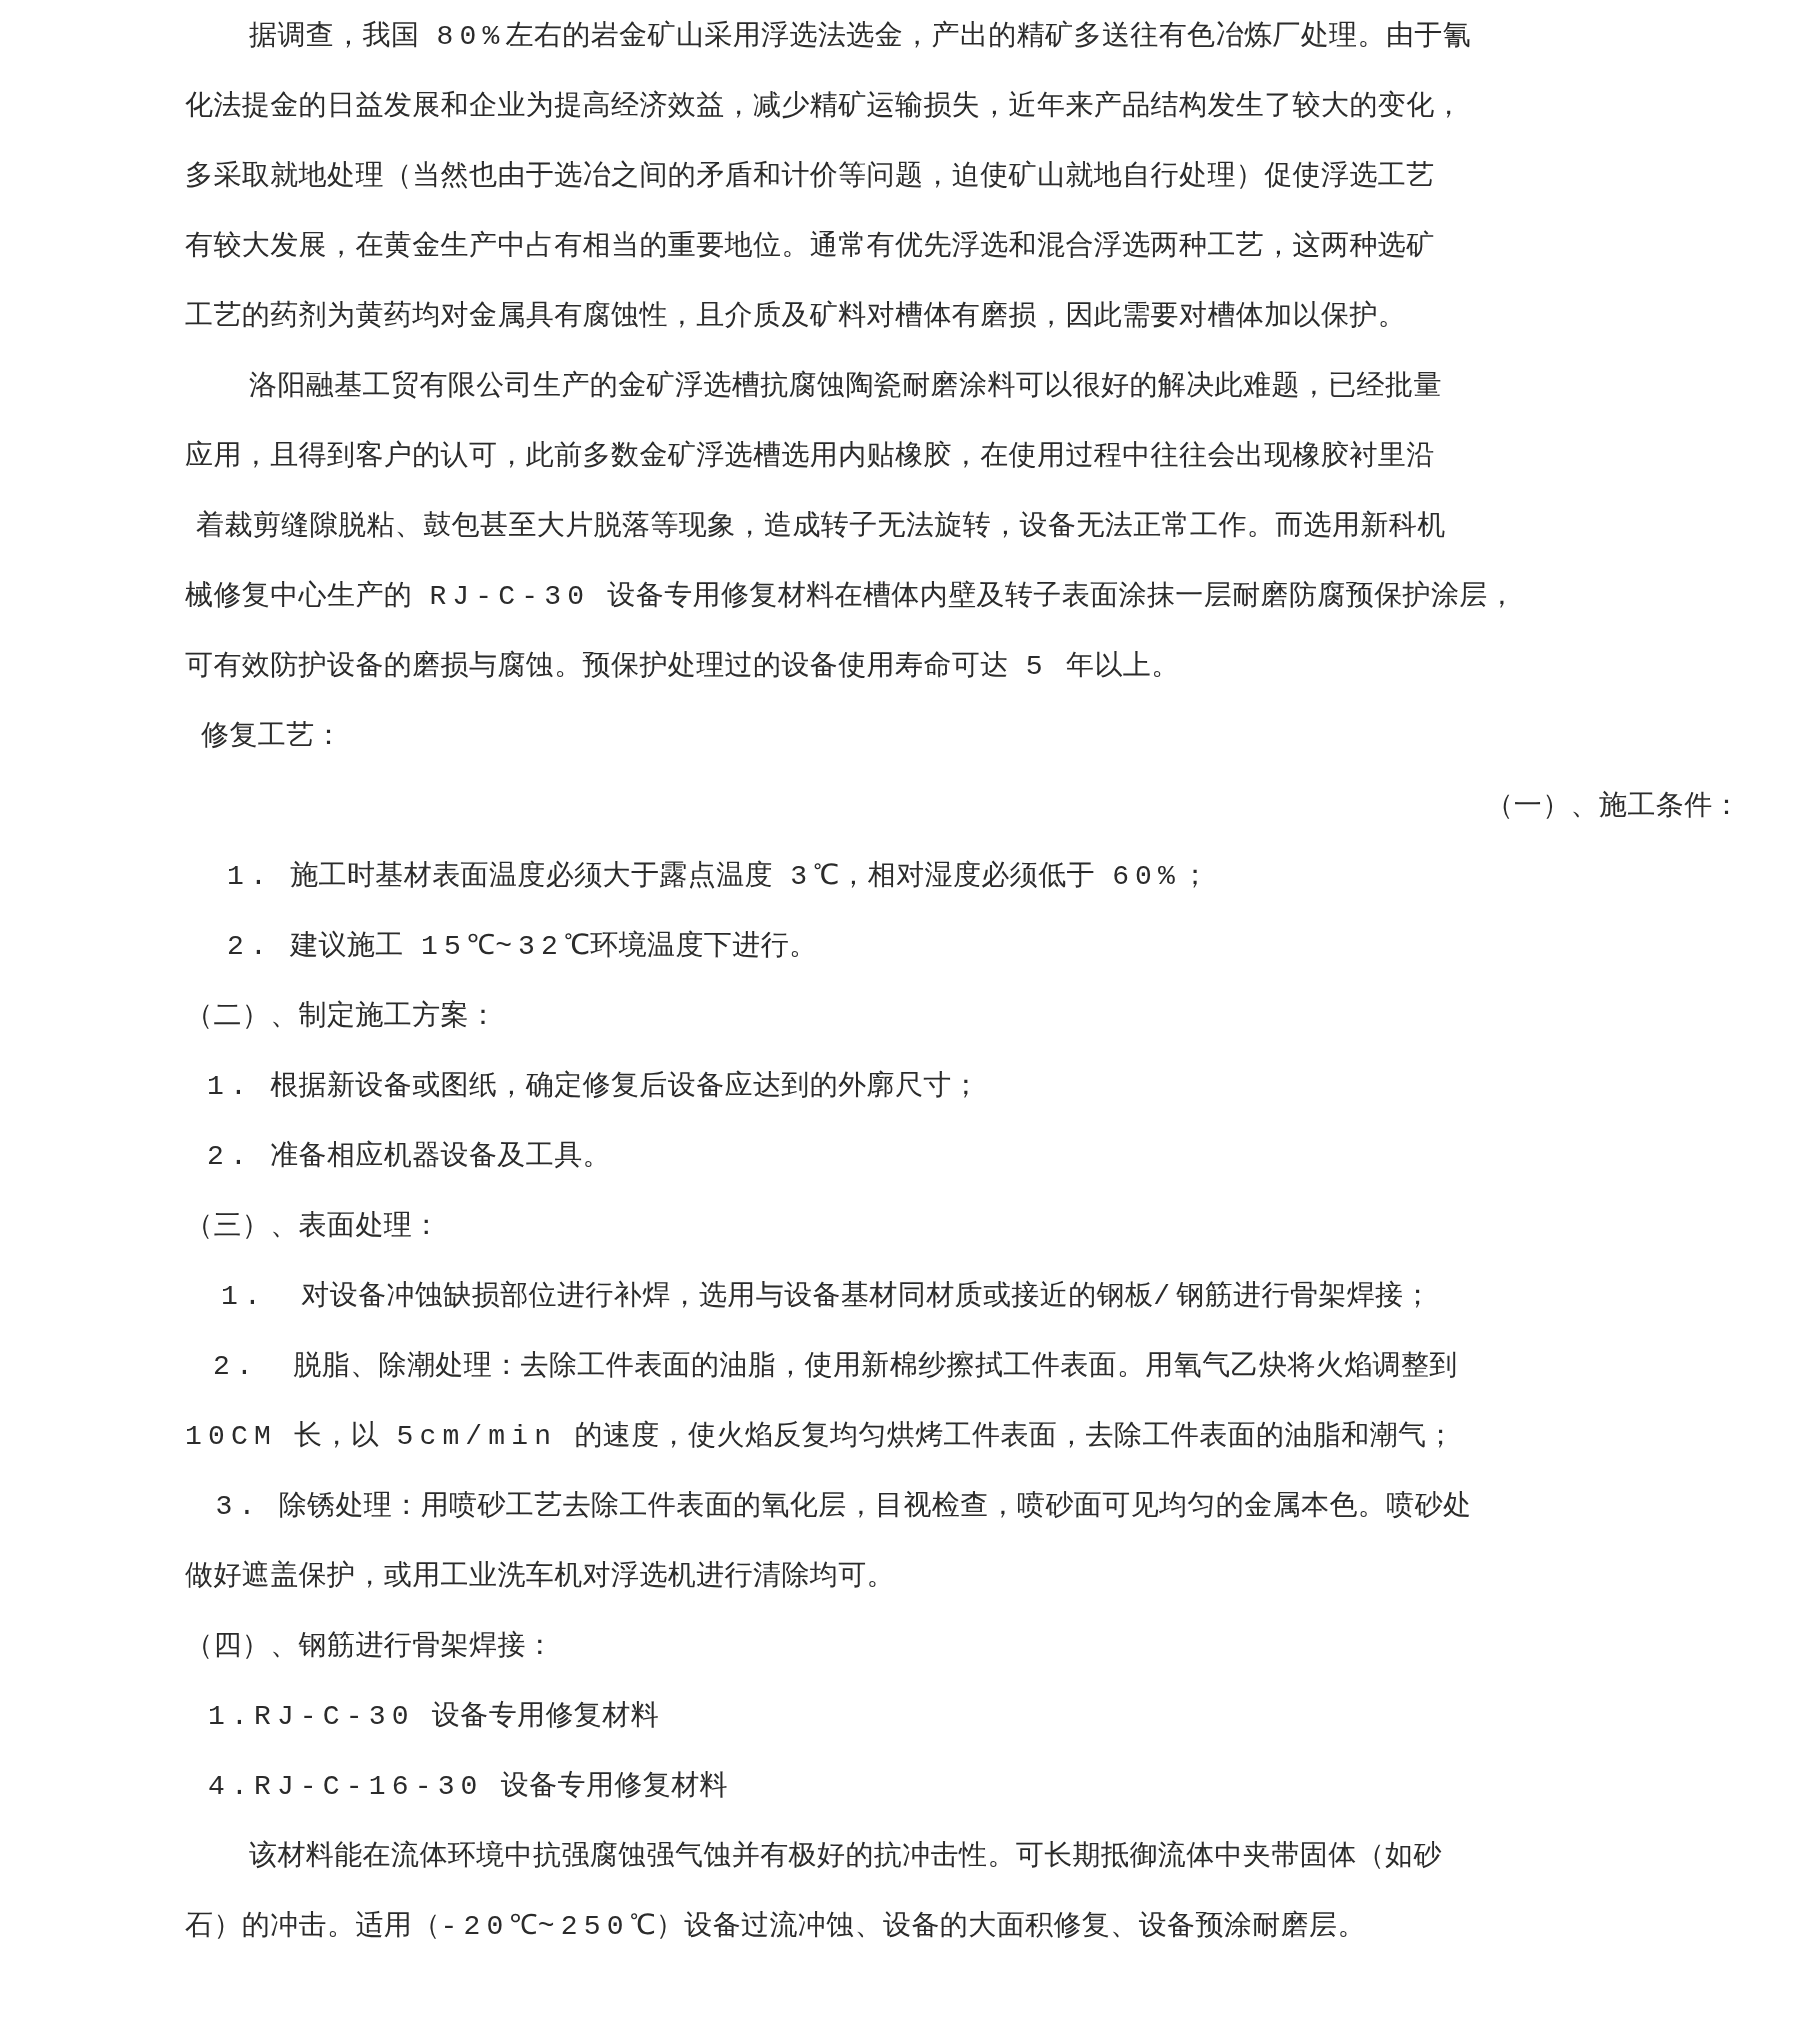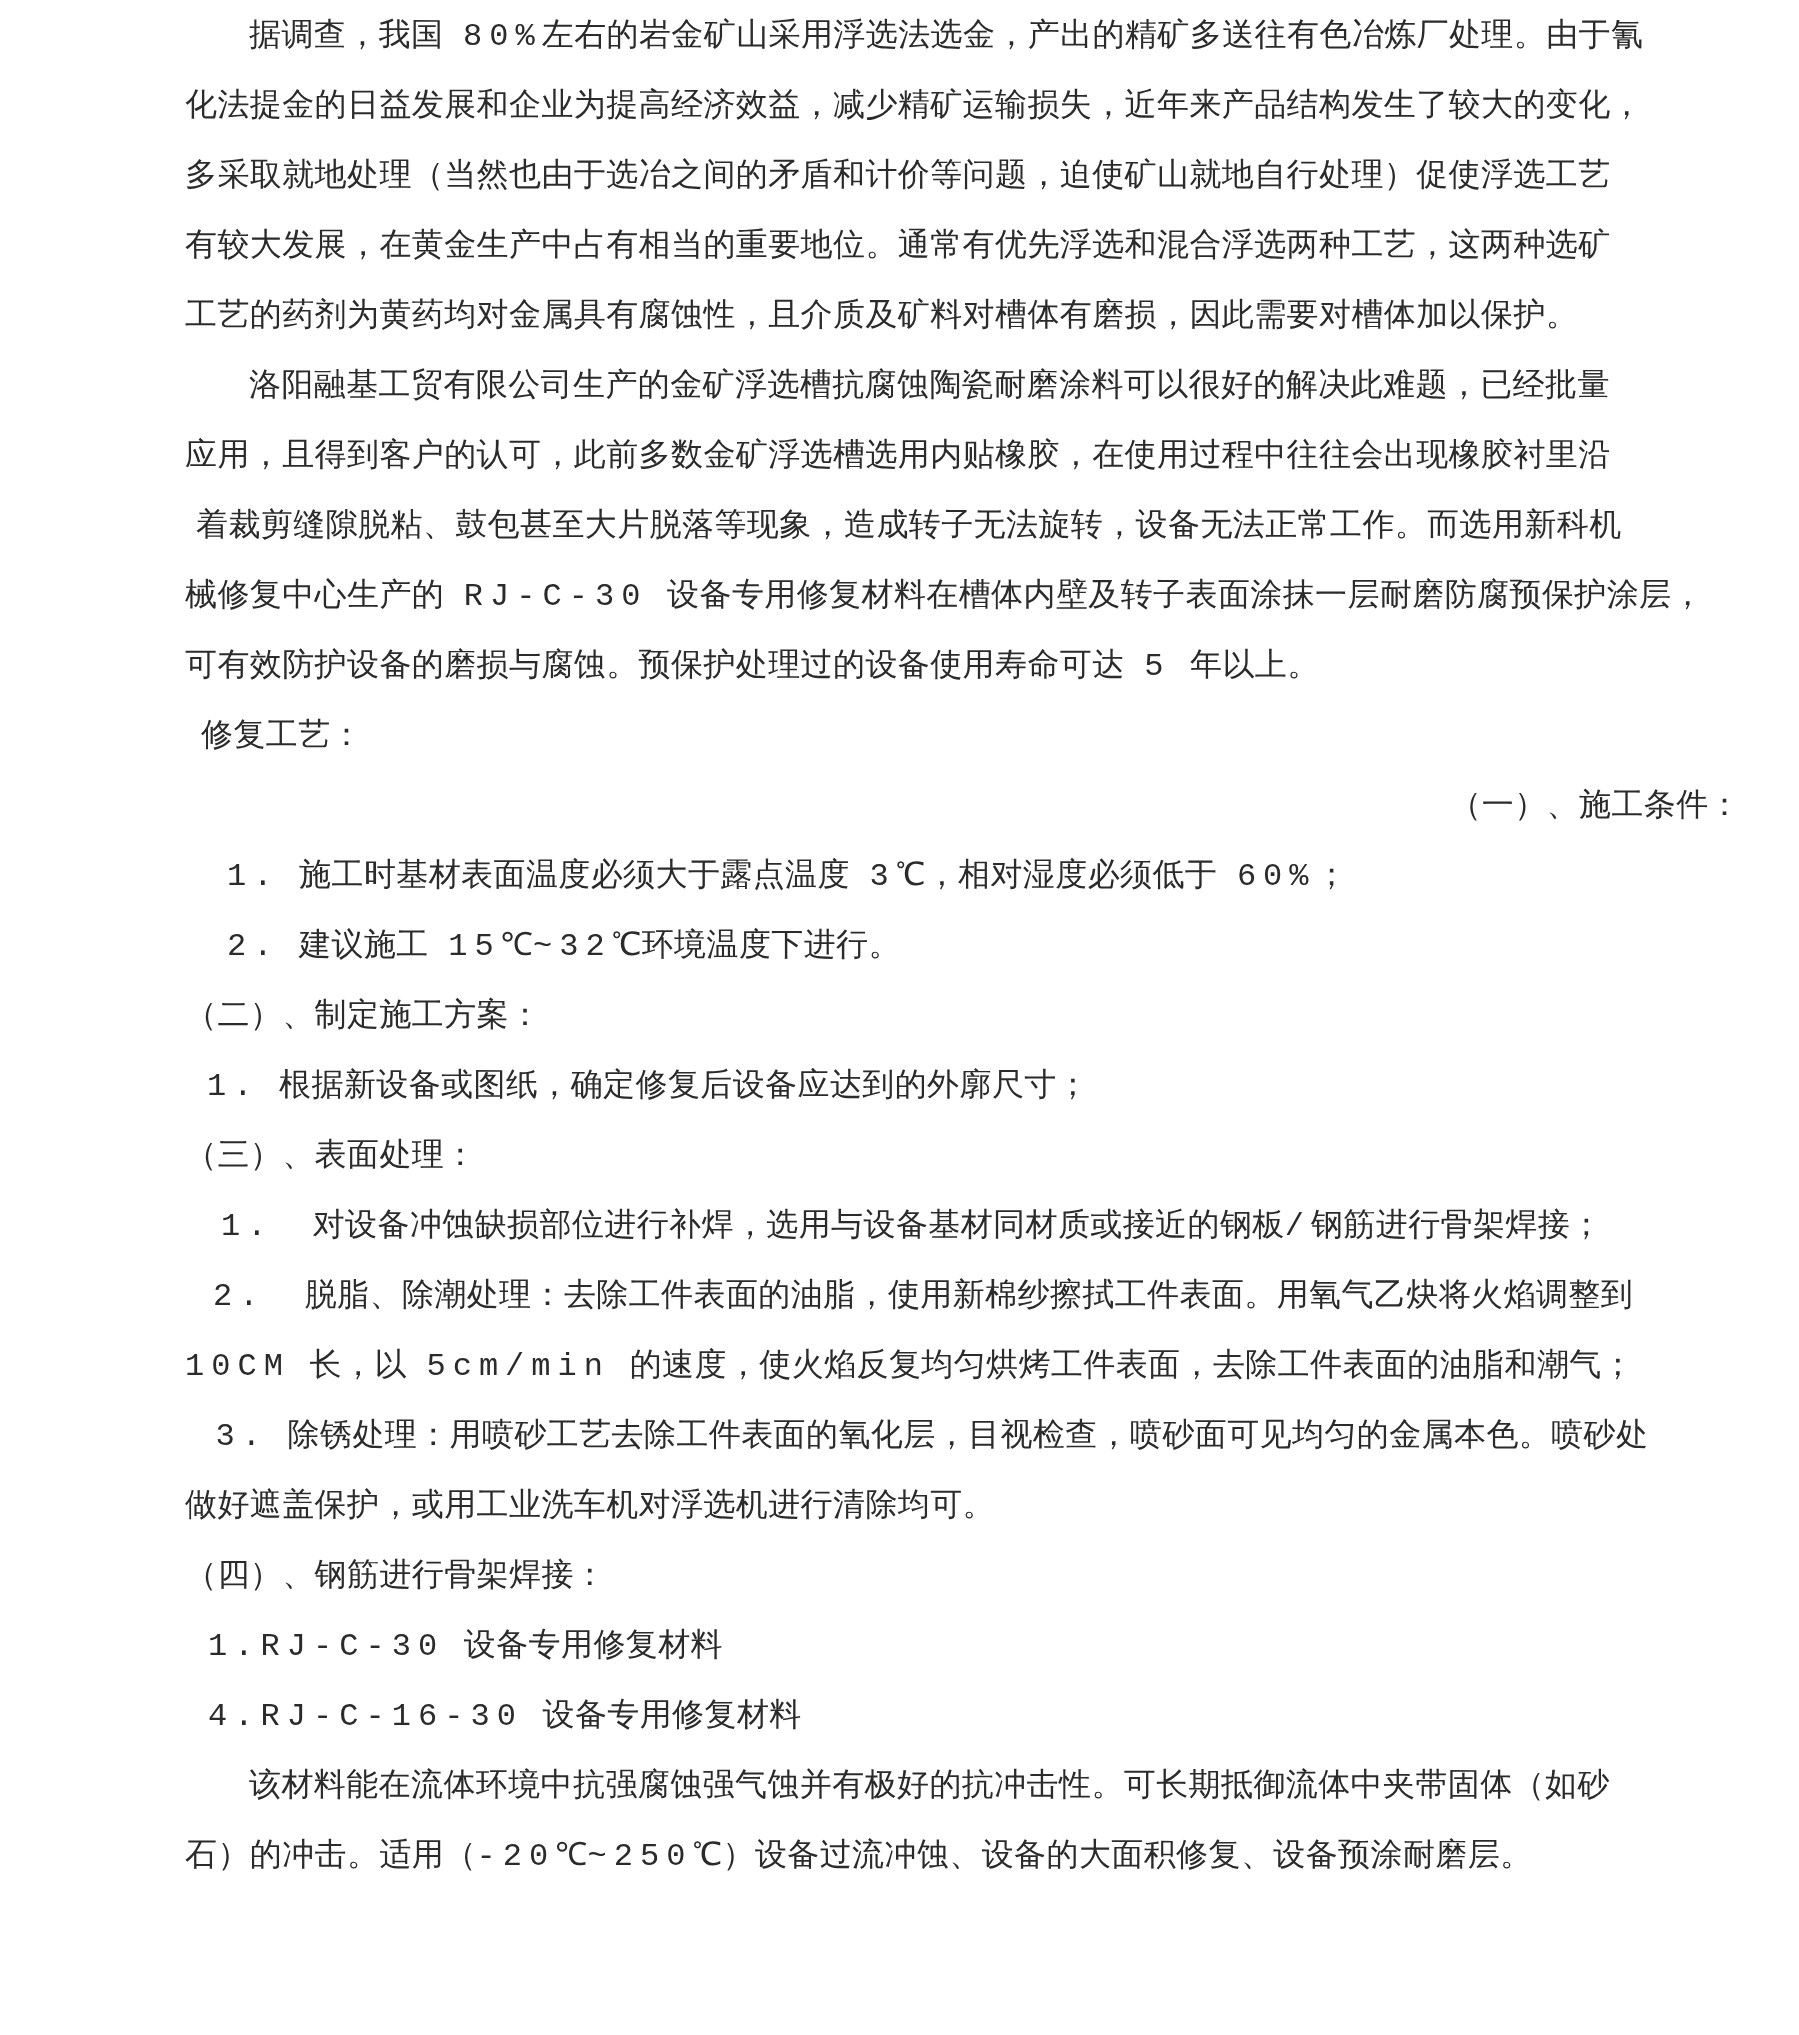--- a/index.html
+++ b/index.html
@@ -14,21 +14,21 @@
     font-family: "Liberation Mono", "DejaVu Sans Mono", sans-serif;
   }
   .page {
     box-sizing: border-box;
     width: 1799px;
     height: 2035px;
     padding: 1.5px 58px 0 185px;
     background: #ffffff;
   }
   .doc-line {
-    font-size: 32px;
+    font-size: 28px;
     line-height: 70px;
     height: 70px;
     white-space: pre;
     color: #2b2b2b;
     letter-spacing: 0.4px;
     font-weight: 500;
     text-rendering: optimizeLegibility;
   }
   
   .doc-line .lat {
@@ -50,20 +50,21 @@
       <div class="doc-line" style="margin-left: 0px;">应用，且得到客户的认可，此前多数金矿浮选槽选用内贴橡胶，在使用过程中往往会出现橡胶衬里沿</div>
       <div class="doc-line" style="margin-left: 11px;">着裁剪缝隙脱粘、鼓包甚至大片脱落等现象，造成转子无法旋转，设备无法正常工作。而选用新科机</div>
       <div class="doc-line" style="margin-left: 0px;">械修复中心生产的 <span class="lat">RJ-C-30</span> 设备专用修复材料在槽体内壁及转子表面涂抹一层耐磨防腐预保护涂层，</div>
       <div class="doc-line" style="margin-left: 0px;">可有效防护设备的磨损与腐蚀。预保护处理过的设备使用寿命可达 <span class="lat">5</span> 年以上。</div>
       <div class="doc-line" style="margin-left: 16px;">修复工艺：</div>
       <div class="doc-line" style="margin-left: 16px; text-align: right;">（一）、施工条件：</div>
       <div class="doc-line" style="margin-left: 42px;"><span class="lat">1.</span> 施工时基材表面温度必须大于露点温度 <span class="lat">3</span>℃，相对湿度必须低于 <span class="lat">60%</span>；</div>
       <div class="doc-line" style="margin-left: 42px;"><span class="lat">2.</span> 建议施工 <span class="lat">15</span>℃<span class="lat">~32</span>℃环境温度下进行。</div>
       <div class="doc-line" style="margin-left: 0px;">（二）、制定施工方案：</div>
       <div class="doc-line" style="margin-left: 22px;"><span class="lat">1.</span> 根据新设备或图纸，确定修复后设备应达到的外廓尺寸；</div>
+      <div class="doc-line" style="margin-left: 22px;"><span class="lat">2.</span> 准备相应机器设备及工具。</div>
       <div class="doc-line" style="margin-left: 0px;">（三）、表面处理：</div>
       <div class="doc-line" style="margin-left: 36px;"><span class="lat">1.</span>  对设备冲蚀缺损部位进行补焊，选用与设备基材同材质或接近的钢板<span class="lat">/</span>钢筋进行骨架焊接；</div>
       <div class="doc-line" style="margin-left: 28px;"><span class="lat">2.</span>  脱脂、除潮处理：去除工件表面的油脂，使用新棉纱擦拭工件表面。用氧气乙炔将火焰调整到</div>
       <div class="doc-line" style="margin-left: 0px;"><span class="lat">10CM</span> 长，以 <span class="lat">5cm/min</span> 的速度，使火焰反复均匀烘烤工件表面，去除工件表面的油脂和潮气；</div>
       <div class="doc-line" style="margin-left: 30.5px;"><span class="lat">3.</span> 除锈处理：用喷砂工艺去除工件表面的氧化层，目视检查，喷砂面可见均匀的金属本色。喷砂处</div>
       <div class="doc-line" style="margin-left: 0px;">做好遮盖保护，或用工业洗车机对浮选机进行清除均可。</div>
       <div class="doc-line" style="margin-left: 0px;">（四）、钢筋进行骨架焊接：</div>
       <div class="doc-line" style="margin-left: 23px;"><span class="lat">1.RJ-C-30</span> 设备专用修复材料</div>
       <div class="doc-line" style="margin-left: 23px;"><span class="lat">4.RJ-C-16-30</span> 设备专用修复材料</div>
       <div class="doc-line" style="margin-left: 64px;">该材料能在流体环境中抗强腐蚀强气蚀并有极好的抗冲击性。可长期抵御流体中夹带固体（如砂</div>

